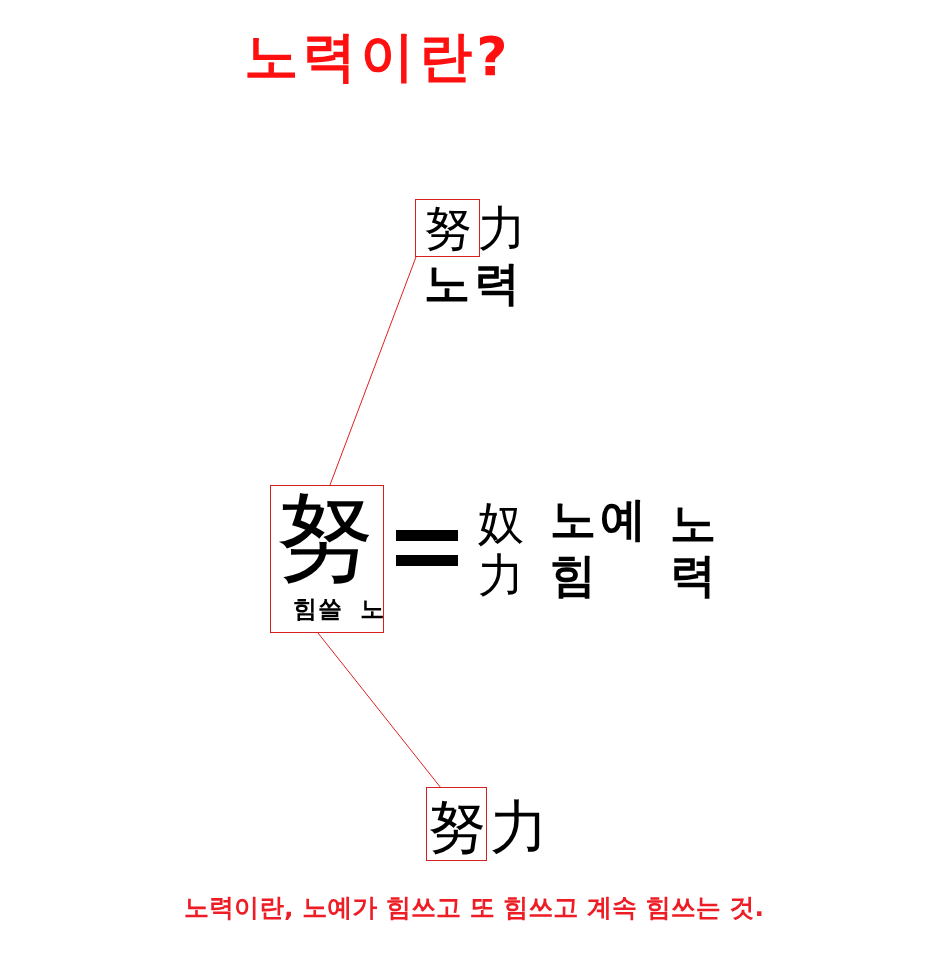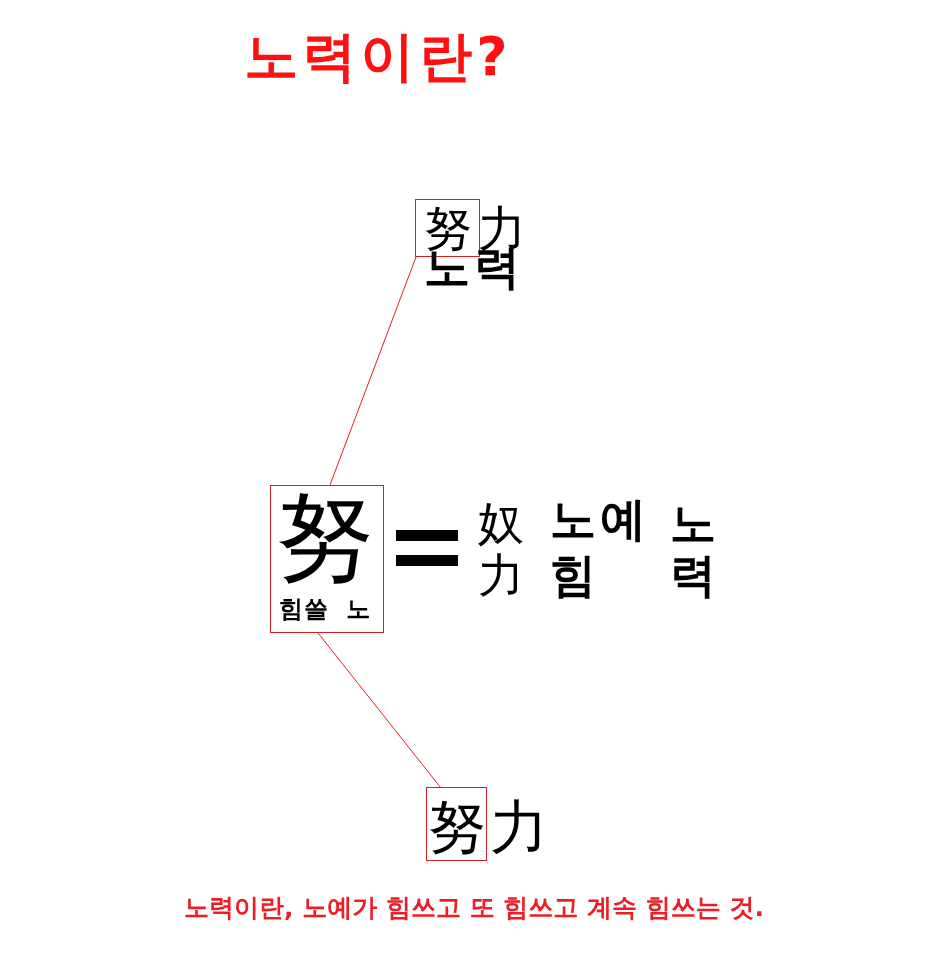--- a/index.html
+++ b/index.html
@@ -21,25 +21,25 @@
 <svg class="lines" width="948" height="965">
   <line x1="416" y1="257" x2="330" y2="485" stroke="#e02020" stroke-width="1"></line>
   <line x1="318" y1="633" x2="441" y2="788" stroke="#e02020" stroke-width="1"></line>
 </svg>
 
 <div class="abs title">노력이란?</div>
 
 <div class="abs redbox" style="left:415px;top:199px;width:65px;height:58px;"></div>
 <div class="abs hanja" style="left:424px;top:198px;font-size:48px;line-height:60px;">努</div>
 <div class="abs hanja" style="left:478px;top:198px;font-size:48px;line-height:60px;">力</div>
-<div class="abs hangul-bold" style="left:424px;top:240px;font-size:46px;line-height:54px;letter-spacing:4px;">노력</div>
+<div class="abs hangul-bold" style="left:424px;top:256px;font-size:46px;line-height:54px;letter-spacing:4px;">노력</div>
 
 <div class="abs redbox" style="left:270px;top:485px;width:114px;height:148px;"></div>
 <div class="abs hanja" style="left:276px;top:482px;font-size:98px;line-height:110px;">努</div>
-<div class="abs" style="left:279px;top:594px;font-size:24px;font-weight:bold;line-height:30px;color:#000;letter-spacing:1px;word-spacing:8px;">힘쓸 노</div>
+<div class="abs" style="left:293px;top:594px;font-size:24px;font-weight:bold;line-height:30px;color:#000;letter-spacing:1px;word-spacing:8px;">힘쓸 노</div>
 
 <div class="abs" style="left:396px;top:530px;width:62px;height:11px;background:#000;"></div>
 <div class="abs" style="left:396px;top:555px;width:62px;height:11px;background:#000;"></div>
 
 <div class="abs hanja" style="left:478px;top:496px;font-size:46px;line-height:54px;">奴</div>
 <div class="abs hanja" style="left:478px;top:548px;font-size:46px;line-height:54px;">力</div>
 <div class="abs hangul-bold" style="left:550px;top:492px;font-size:46px;line-height:54px;letter-spacing:4px;">노예</div>
 <div class="abs hangul-bold" style="left:550px;top:548px;font-size:46px;line-height:54px;">힘</div>
 <div class="abs hangul-bold" style="left:670px;top:496px;font-size:46px;line-height:54px;">노</div>
 <div class="abs hangul-bold" style="left:670px;top:548px;font-size:46px;line-height:54px;">력</div>

